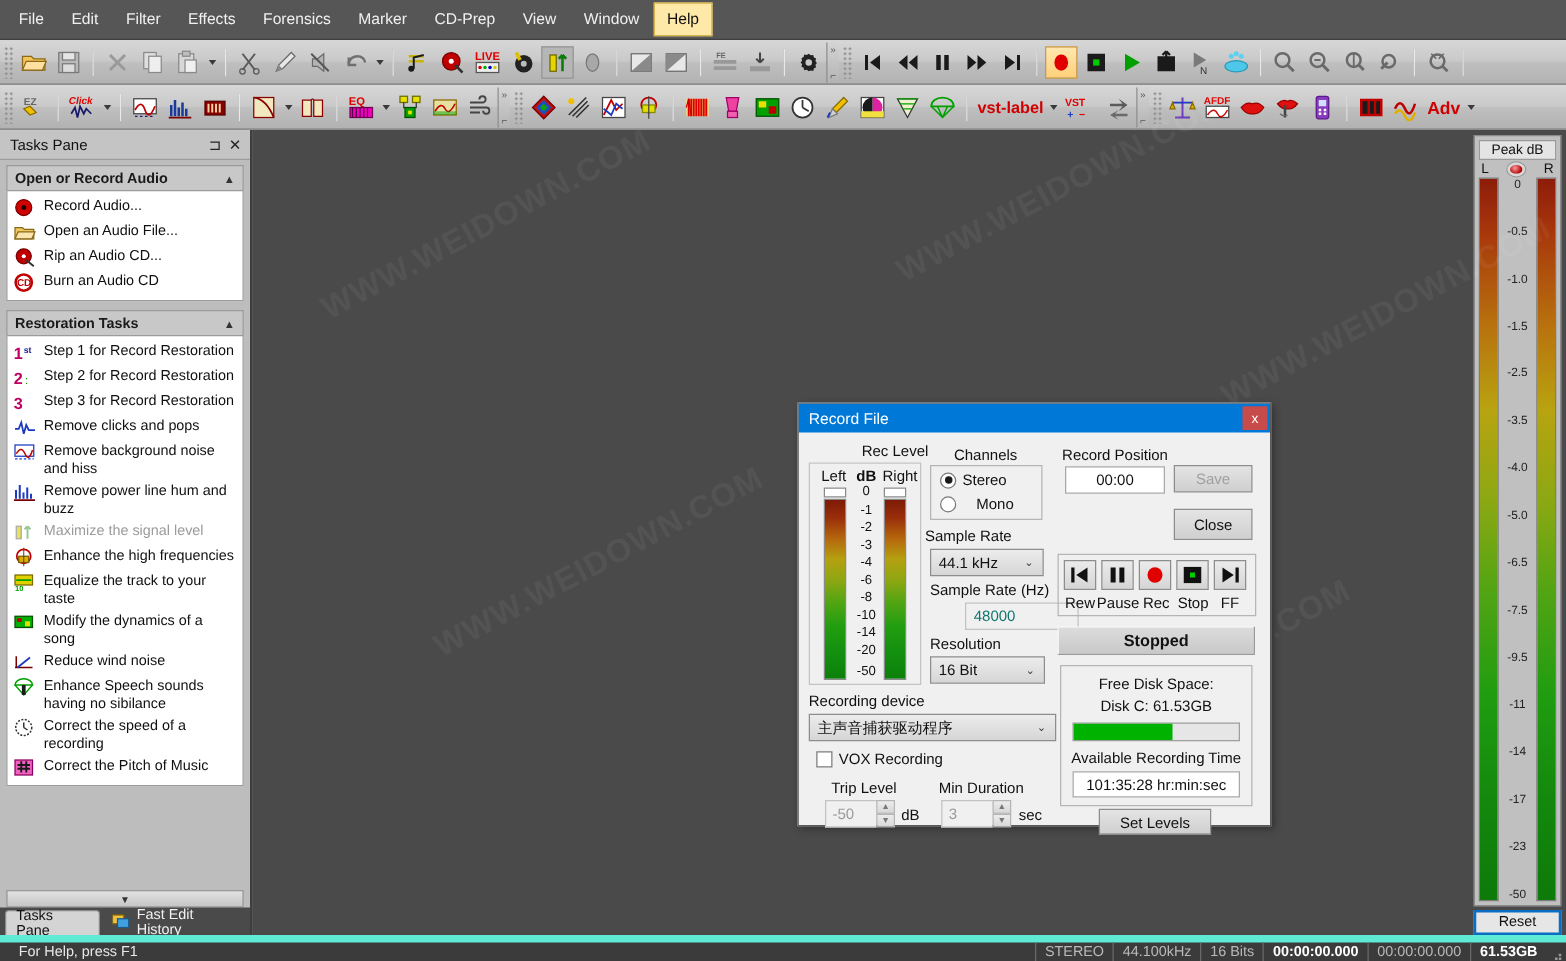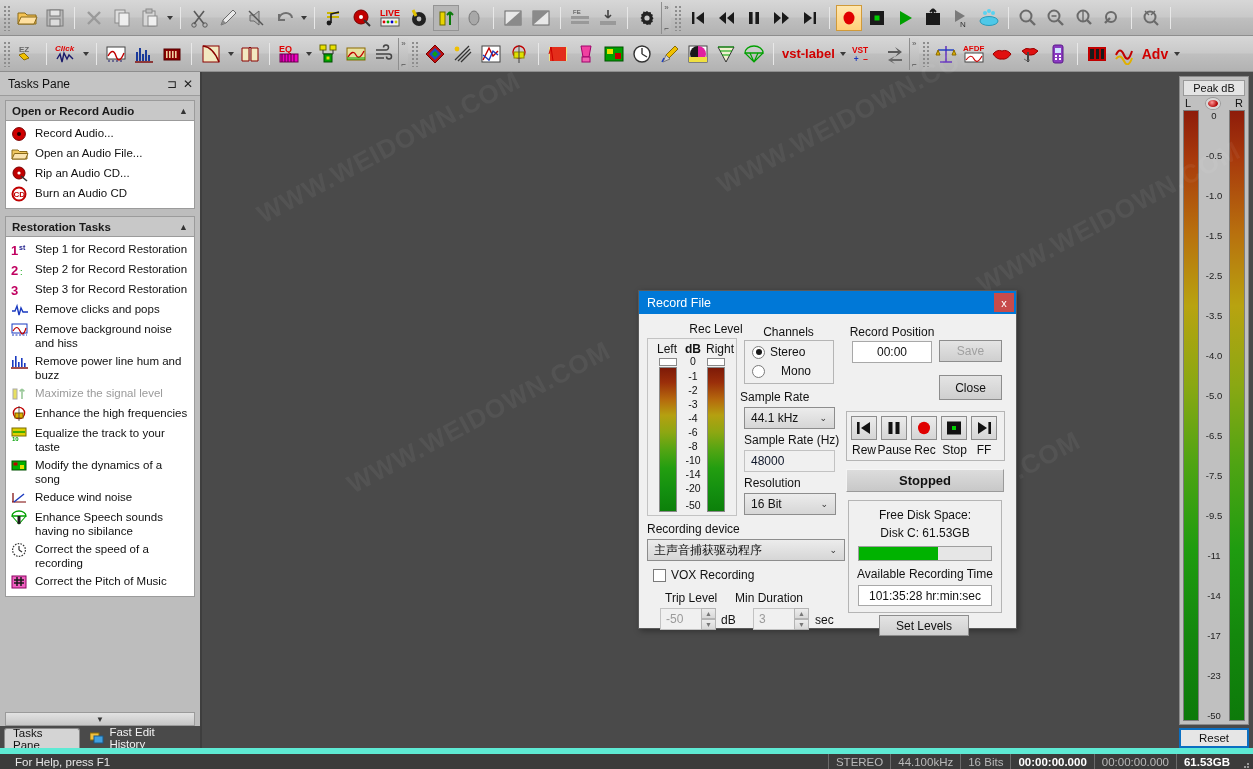--- a/index.html
+++ b/index.html
@@ -367,21 +367,21 @@
     padding-left: 6px;
     font-size: 12px; color:#111;
   }
   .combo .arw { margin-left:auto; margin-right:7px; font-size:9px; color:#333; }
   .textbox {
     position:absolute;
     background:#fff; border:1px solid #a8a8a8;
     display:flex; align-items:center; justify-content:center;
     font-size:12px; color:#111;
   }
-  .textbox.dis { background:#f0f0f0; color:#0f172a; border:1px solid #c2c2c2; justify-content:flex-start; padding-left:6px; }
+  .textbox.dis { background:#f0f0f0; color:#0f766e; border:1px solid #c2c2c2; justify-content:flex-start; padding-left:6px;margin-left:28px; }
   .btn {
     position:absolute;
     background: linear-gradient(180deg,#e4e4e4,#cfcfcf);
     border: 1px solid #8d8d8d;
     display:flex;align-items:center;justify-content:center;
     font-size:12px; color:#111;
   }
   .btn.dis { color: #a0a0a0; }
   .radio { position:absolute; display:flex; align-items:center; gap:5px; font-size:12px; }
   .radio .dot {
@@ -435,20 +435,32 @@
     display:flex;align-items:center;justify-content:center;
     font-size:7px; color:#777;
   }
 </style>
 </head>
 <body>
 
 <div id="app">
 
 
+  <div class="menubar">
+    <div class="menu-item">File</div>
+    <div class="menu-item">Edit</div>
+    <div class="menu-item">Filter</div>
+    <div class="menu-item">Effects</div>
+    <div class="menu-item">Forensics</div>
+    <div class="menu-item">Marker</div>
+    <div class="menu-item">CD-Prep</div>
+    <div class="menu-item">View</div>
+    <div class="menu-item">Window</div>
+    <div class="menu-item active">Help</div>
+  </div>
 
   <div class="toolbar">
     <div class="grip"></div>
 
     <div class="tb-btn">
       <svg class="ico" viewBox="0 0 22 22">
           <path d="M2 6h7l2 2h9v9H2z" fill="#f5c354" stroke="#8a6a1a"></path>
           <path d="M2 17l3-7h16l-3 7z" fill="#ffe0a0" stroke="#8a6a1a"></path>
         </svg>
     </div>
@@ -1266,21 +1278,21 @@
           <div class="lbl" style="left:26px; top:277px;">Trip Level</div>
           <div class="spin" style="left:21px; top:294px; width:56px; height:22px;">
             <div class="fld" style="width:41px">-50</div>
             <div class="arrows">
                 <div>▲</div>
                 <div>▼</div>
               </div>
           </div>
           <div class="lbl" style="left:82px; top:299px;">dB</div>
 
-          <div class="lbl" style="left:96px; top:277px;">Min Duration</div>
+          <div class="lbl" style="left:112px; top:277px;">Min Duration</div>
           <div class="spin" style="left:114px; top:294px; width:56px; height:22px;">
             <div class="fld" style="width:41px">3</div>
             <div class="arrows">
                 <div>▲</div>
                 <div>▼</div>
               </div>
           </div>
           <div class="lbl" style="left:176px; top:299px;">sec</div>
 
           <div class="lbl" style="left:107px; top:11px; width:85px; text-align:center;">Channels</div>

